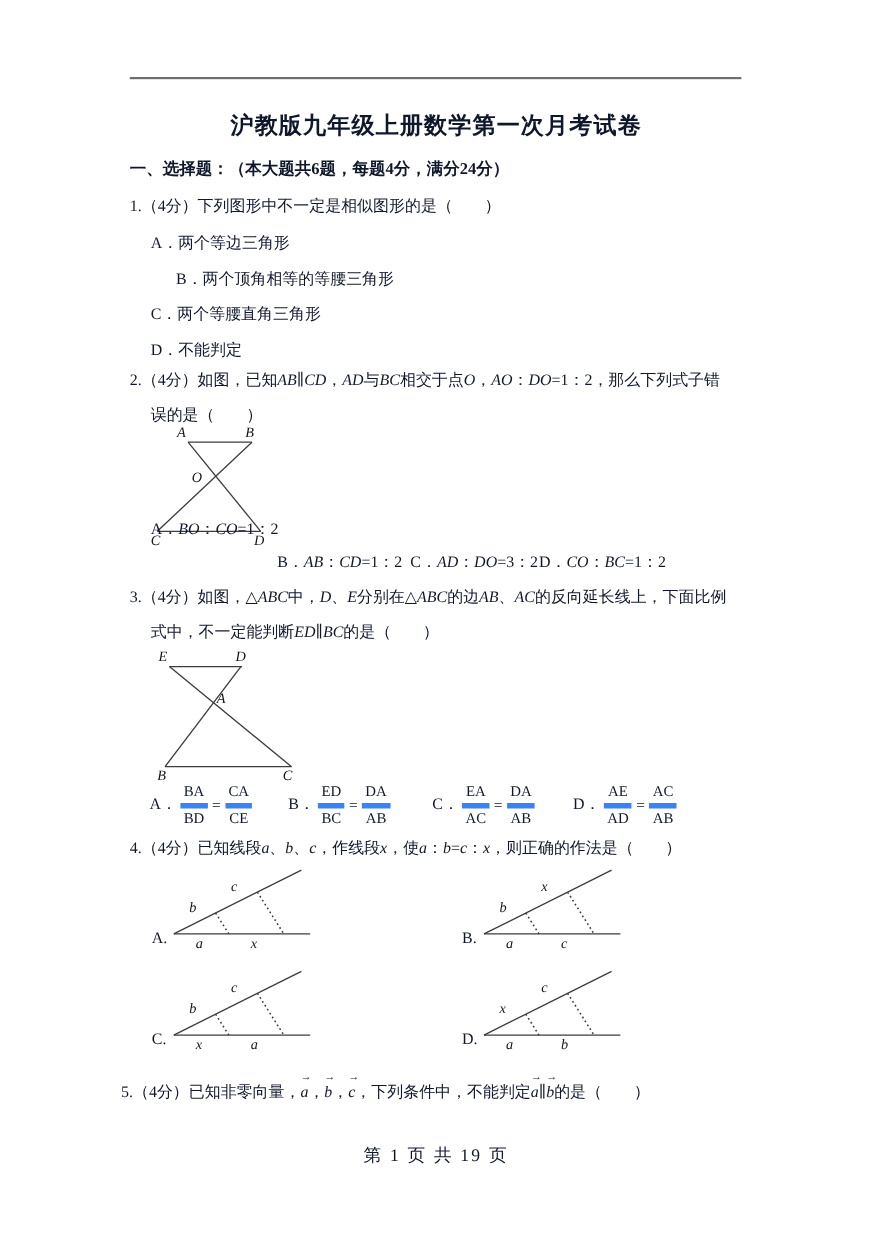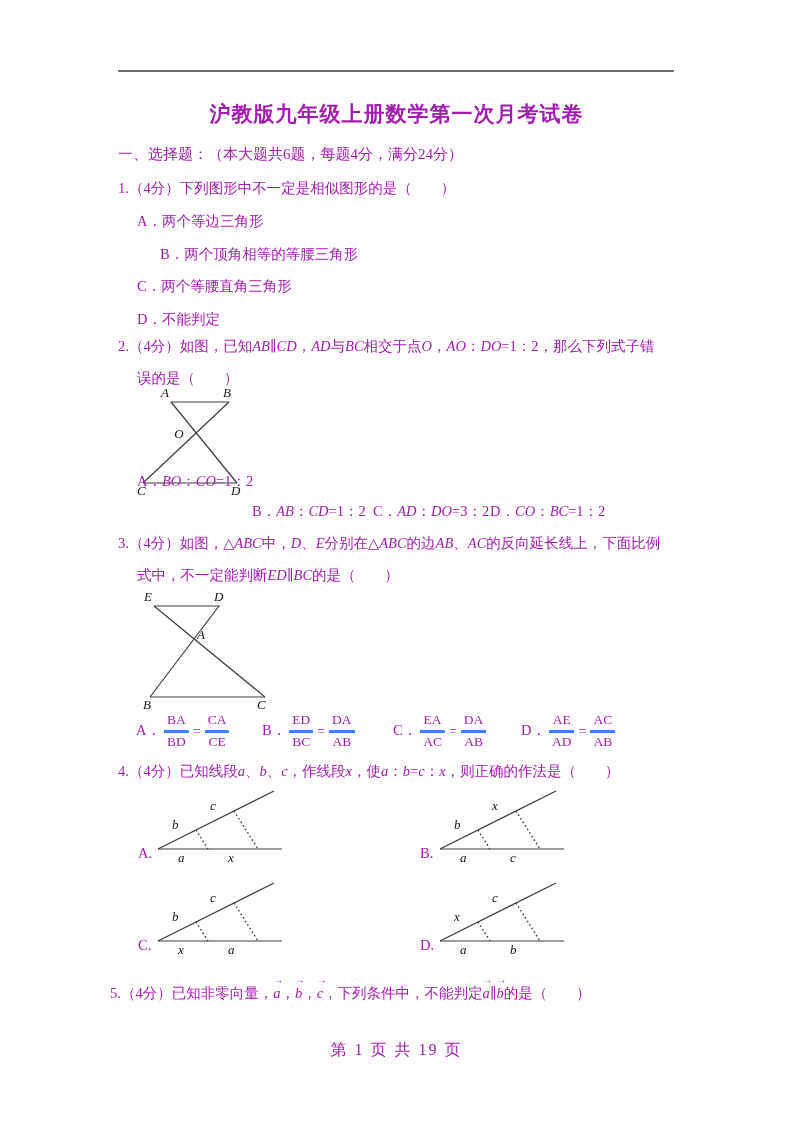--- a/index.html
+++ b/index.html
@@ -1,32 +1,32 @@
 <!DOCTYPE html>
 <html><head>
 <meta charset="utf-8">
 <style>
   html,body{margin:0;padding:0;background:#ffffff;}
   .page{position:relative;width:793px;height:1122px;background:#ffffff;overflow:hidden;
-        font-family:"Liberation Serif","DejaVu Serif",serif;color:#a21caf;}
+        font-family:"Liberation Serif","DejaVu Serif",serif;color:#0f172a;}
   .abs{position:absolute;line-height:1.25;white-space:nowrap;font-size:14.5px;}
-  .bold{font-weight:normal;}
+  .bold{font-weight:bold;}
   .it{font-style:italic;font-family:"Liberation Serif","DejaVu Serif",serif;}
   .vec{position:relative;display:inline-block;font-style:italic;
        font-family:"Liberation Serif","DejaVu Serif",serif;}
   .vec::before{content:"\2192";position:absolute;left:0;top:-10px;font-size:10px;
                font-style:normal;letter-spacing:0;}
   .rule{position:absolute;background:#6e6e6e;}
   .title{position:absolute;left:0;right:0;text-align:center;font-size:21px;
          font-weight:bold;letter-spacing:1px;}
   .footer{position:absolute;left:0;right:0;text-align:center;font-size:16px;
           letter-spacing:2px;}
   .frac{display:inline-block;vertical-align:middle;text-align:center;font-size:13.5px;
         font-family:"Liberation Serif","DejaVu Serif",serif;margin:0 3px;}
-  .frac .num{display:block;padding:0 3px 1px 3px;border-bottom:3px solid #3b82f6;text-align:center;}
+  .frac .num{display:block;padding:0 3px 1px 3px;border-bottom:5px solid #3b82f6;text-align:center;}
   .frac .den{display:block;padding:1px 3px 0 3px;}
   .opt-eq{display:inline-block;vertical-align:middle;margin:0 1px;font-size:14px;}
   svg{position:absolute;overflow:visible;}
   svg line{stroke:#3c3c3c;stroke-width:1.2;fill:none;}
   svg line.dotted{stroke-dasharray:1.6 2.6;stroke-width:1.4;}
   svg text{font-family:"Liberation Serif","DejaVu Serif",serif;font-style:italic;
            font-size:13px;fill:#141414;}
 </style>
 </head>
 <body>

